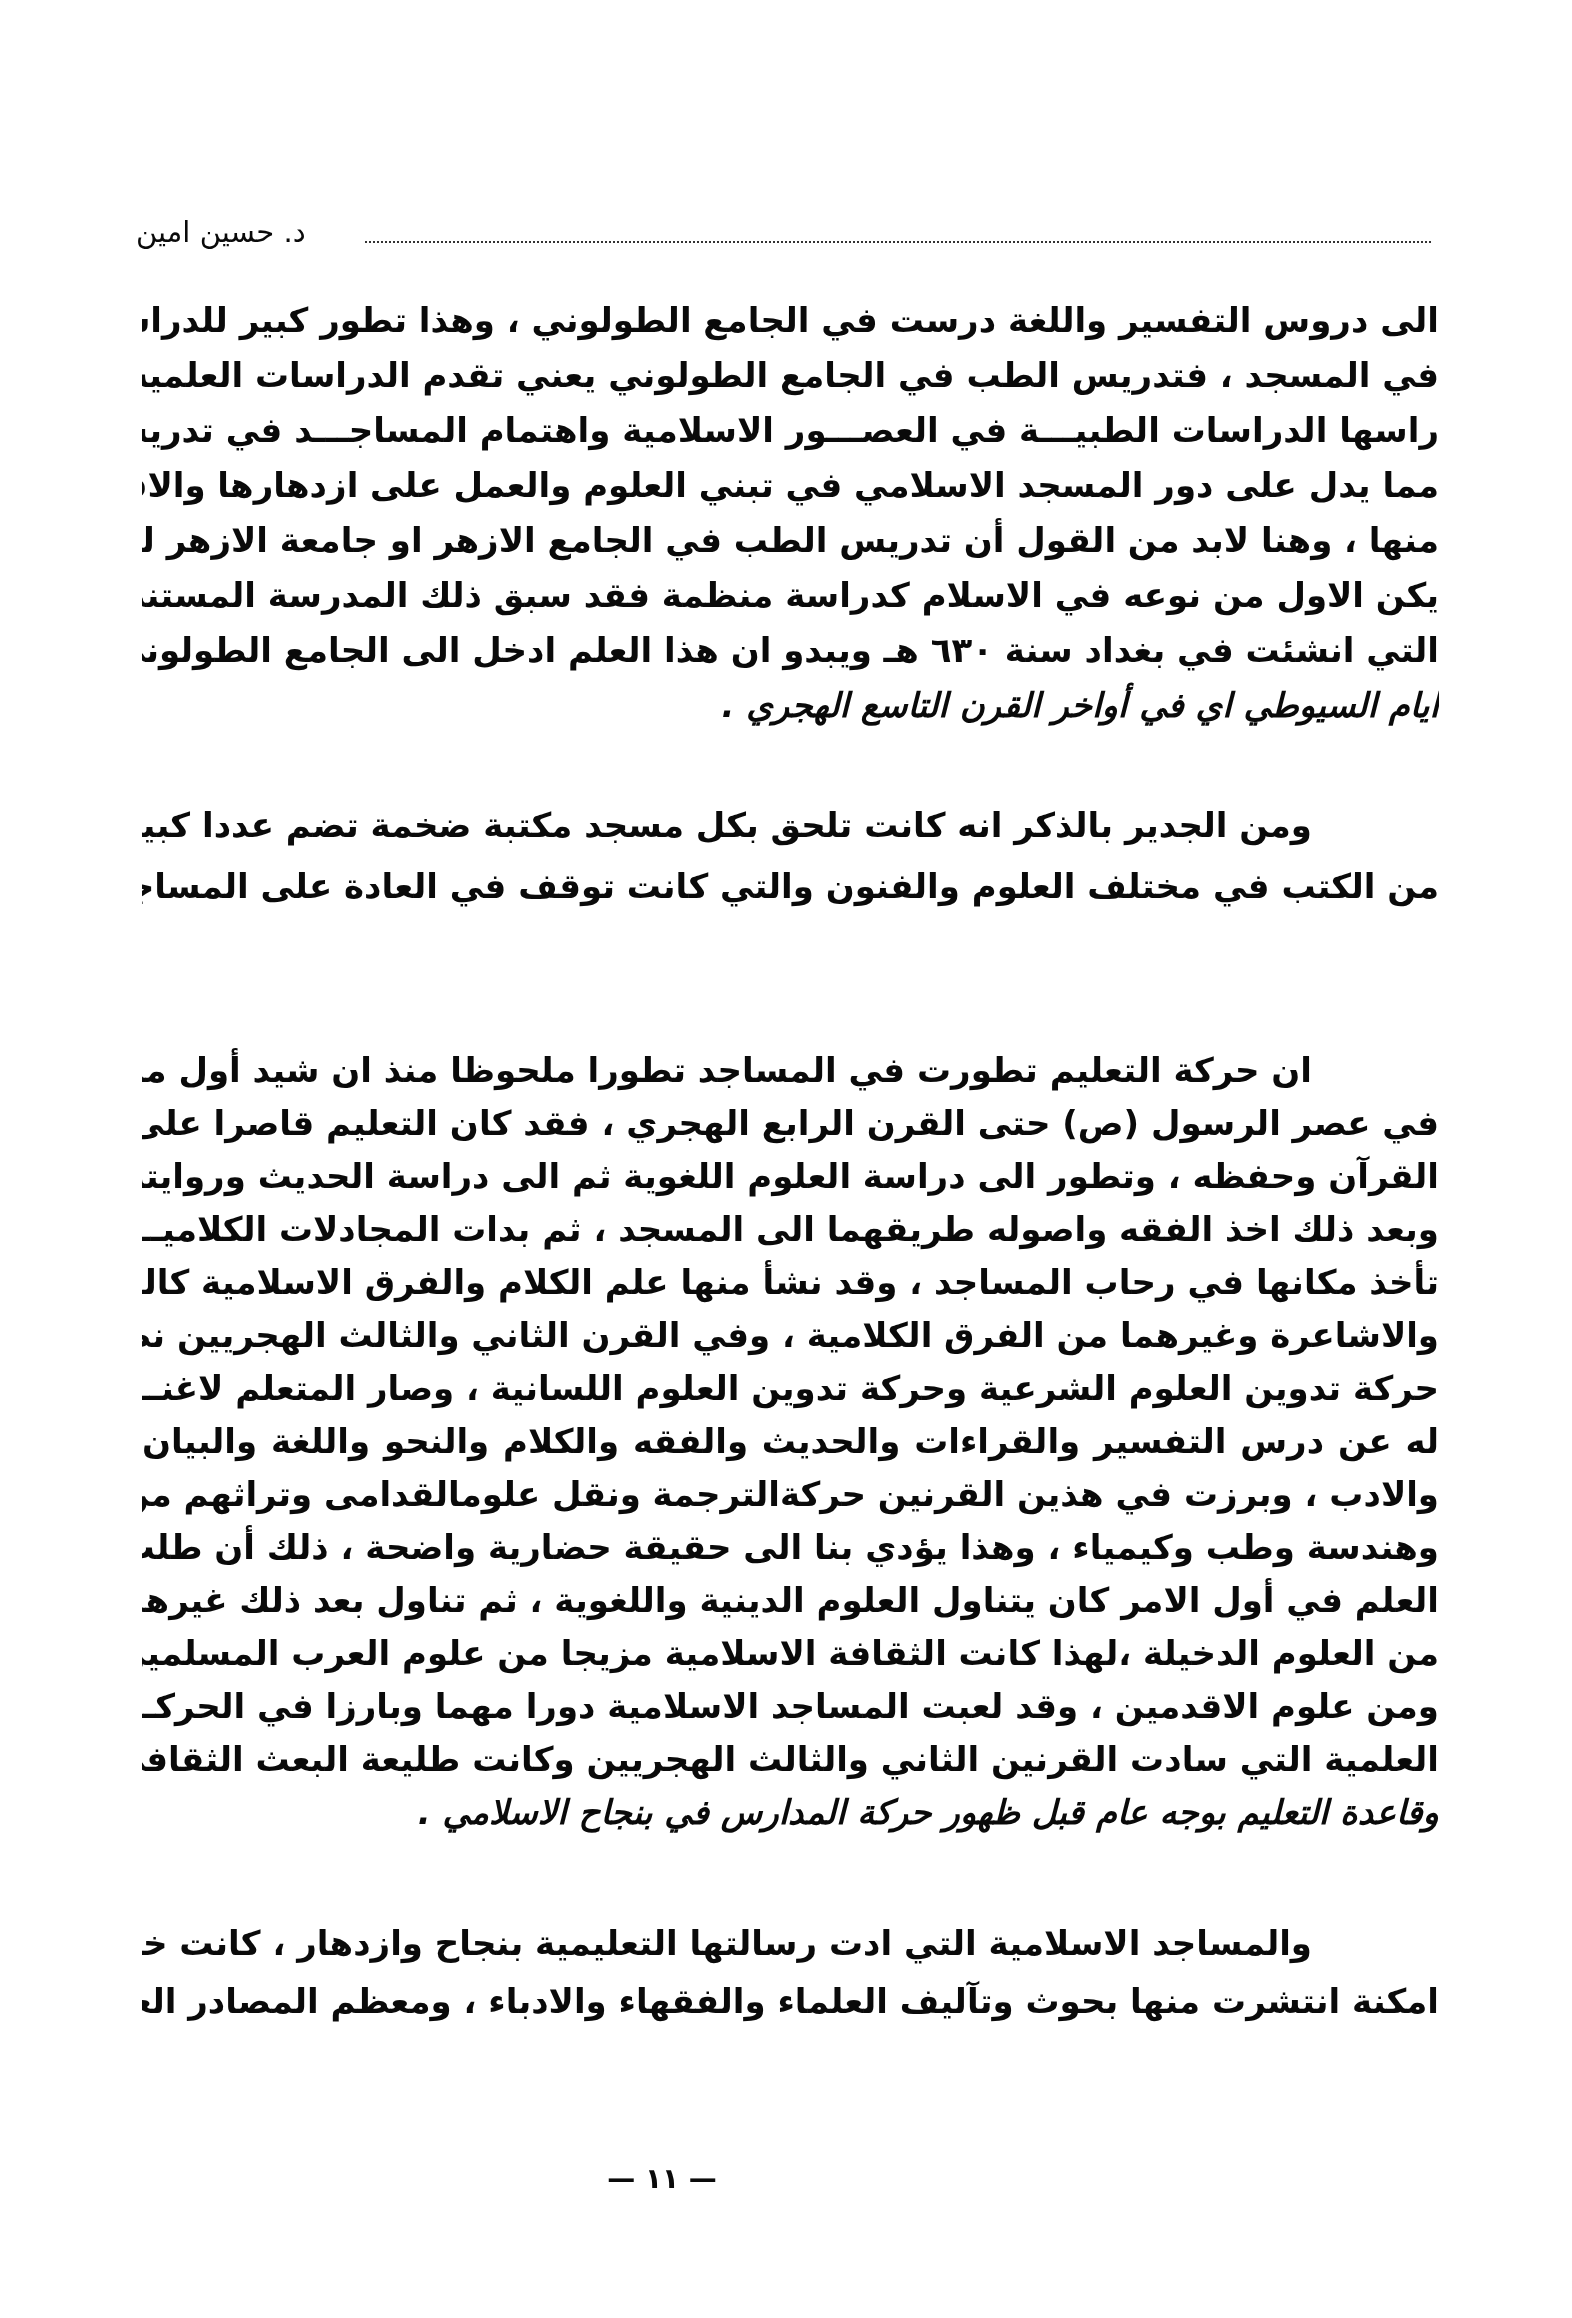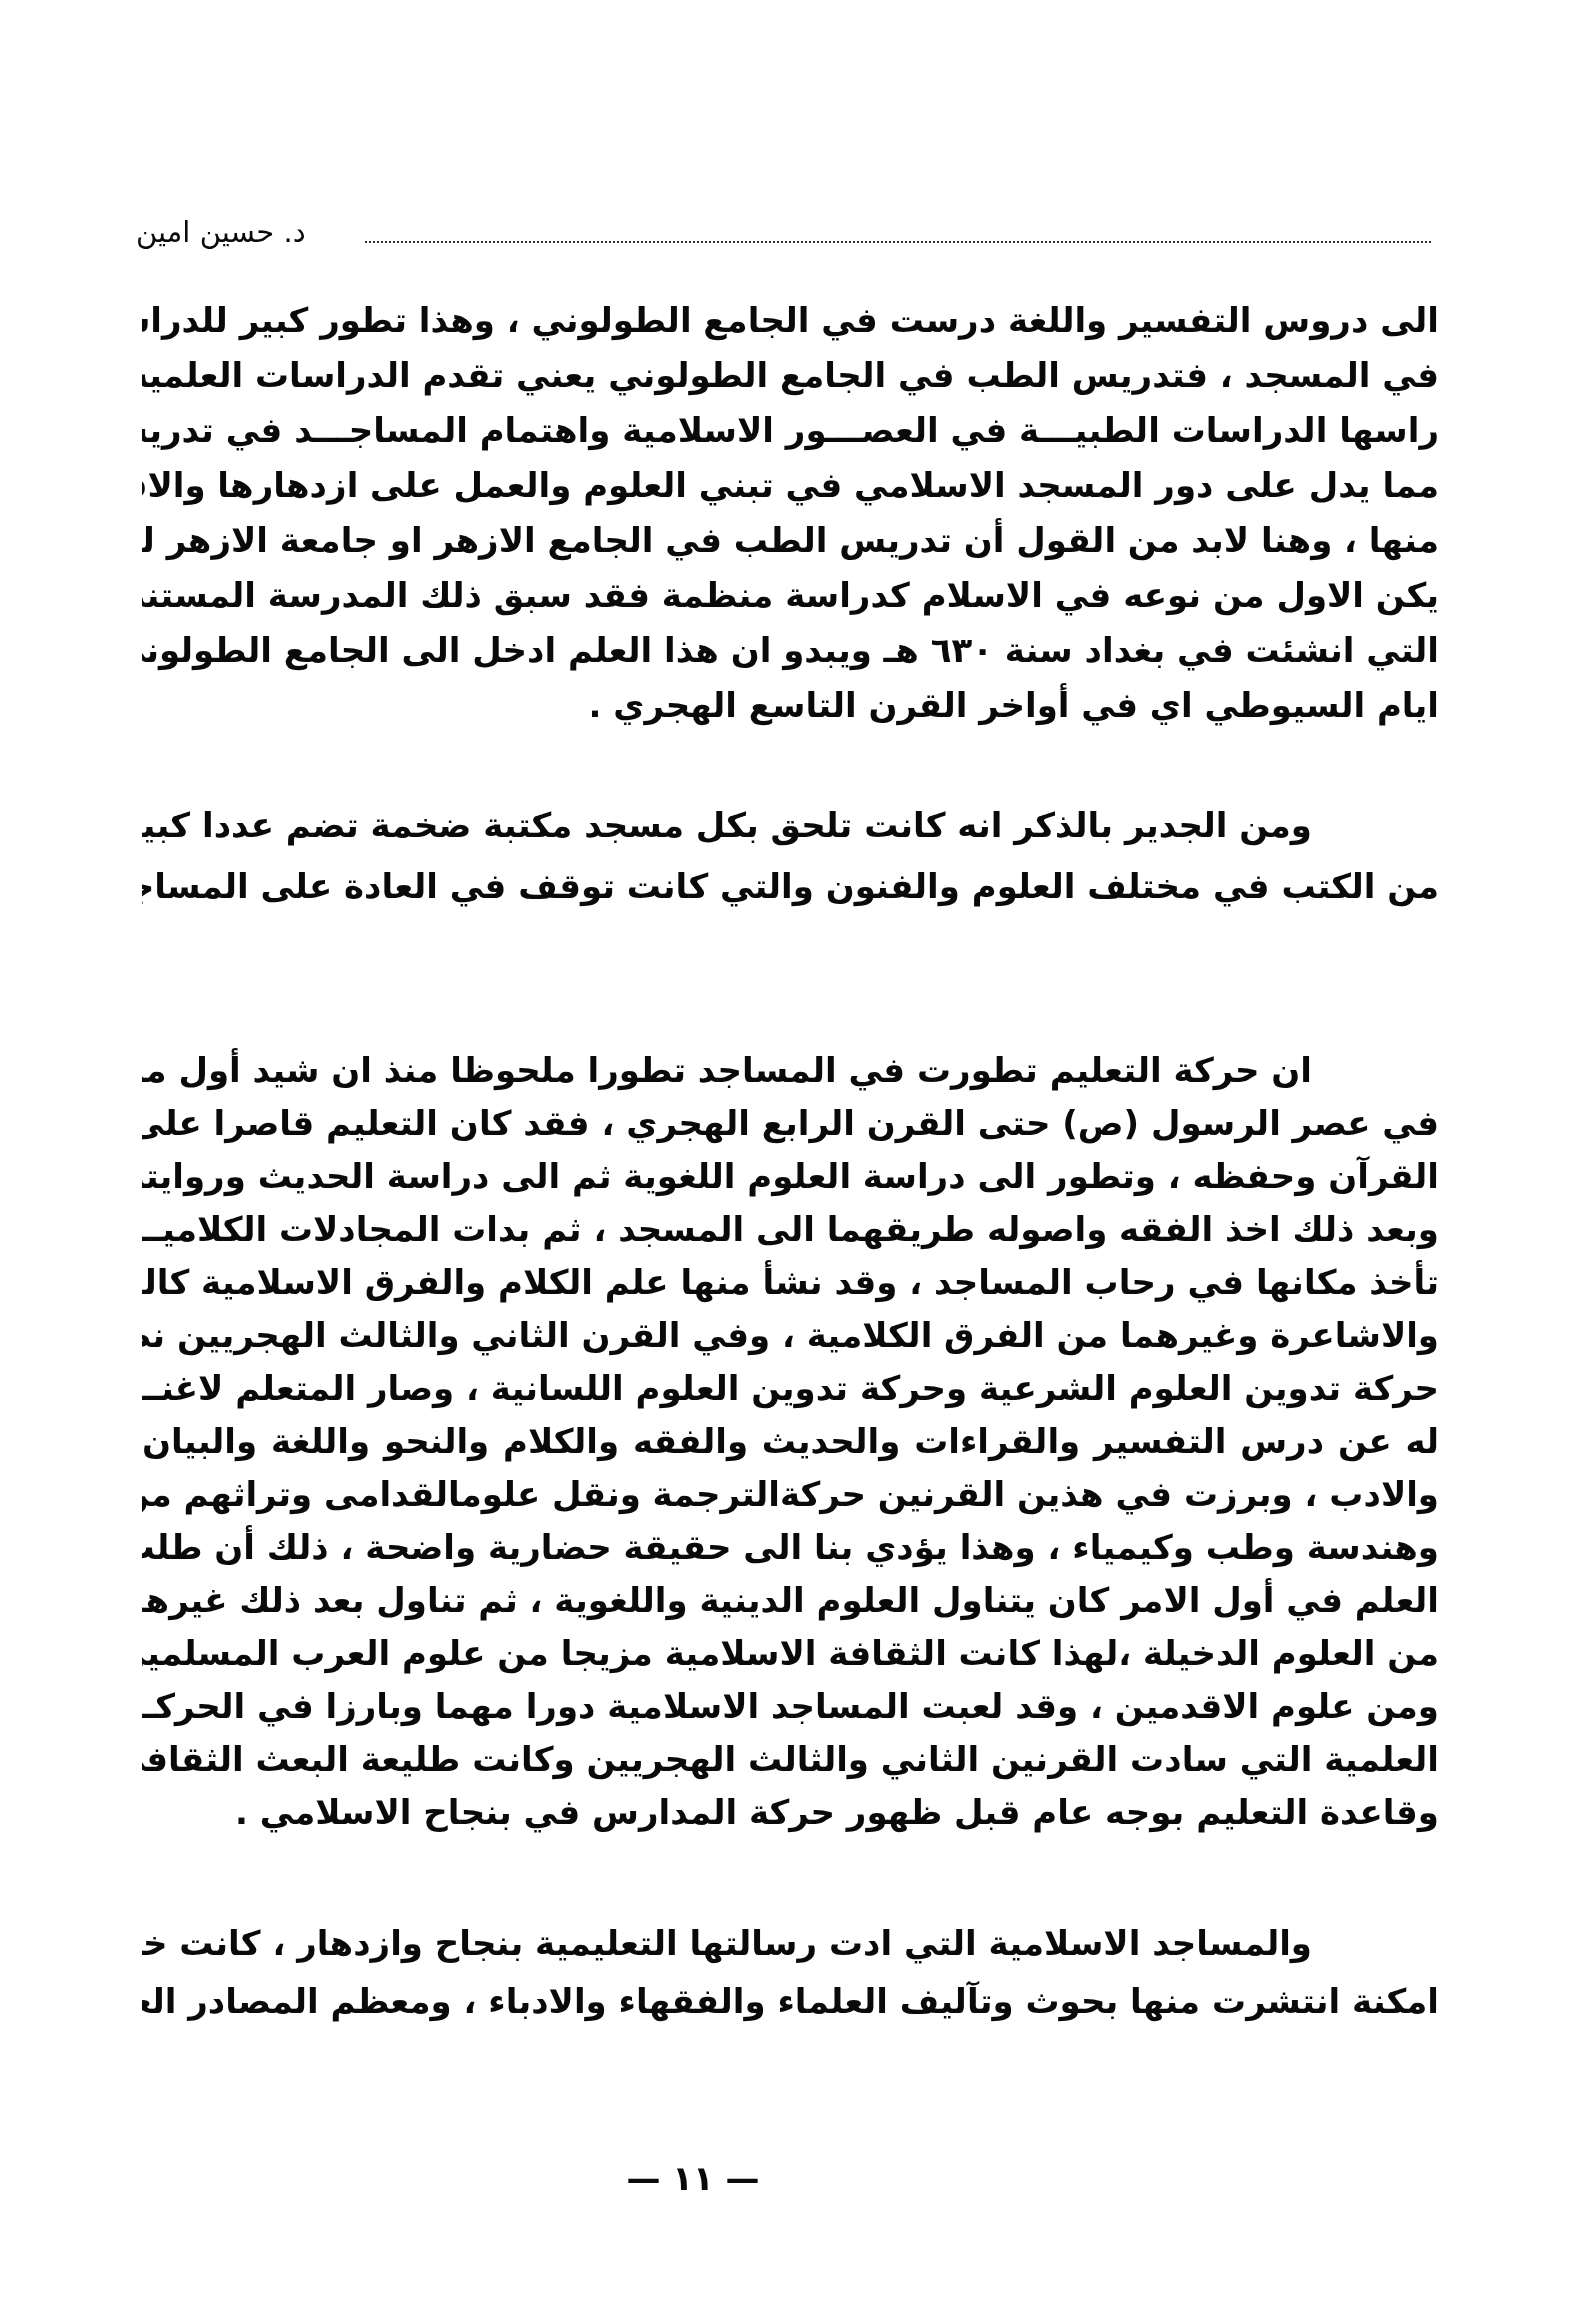--- a/index.html
+++ b/index.html
@@ -14,33 +14,33 @@
   }
   .header .rule {
     position: absolute; left: 229px; right: 10.2px; top: 34px; height: 0;
     border-top: 2.5px dotted #333;
   }
   .para { position: absolute; left: 142px; width: 1297px; direction: rtl; }
   .line {
     height: 55px; line-height: 55px; font-size: 34px; font-weight: bold; white-space: nowrap;
     text-align: justify; text-align-last: justify; overflow: hidden;
   }
-  .line.last { text-align-last: right; }
+  .line.last { text-align-last: right; font-style: italic; }
   .line.indent { padding-right: 127px; }
   #p1 { top: 293px; }
   #p1 .line { height: 55px; line-height: 55px; }
   #p2 { top: 795px; }
   #p2 .line { height: 61px; line-height: 61px; }
   #p3 { top: 1044px; }
   #p3 .line { height: 53px; line-height: 53px; }
   #p4 { top: 1914px; }
   #p4 .line { height: 58px; line-height: 58px; }
   .pagenum {
     position: absolute; top: 2153px; left: 0; width: 1324px; text-align: center;
-    font-size: 34px; font-weight: bold; line-height: 51px; direction: rtl; margin-left: 31px;
+    font-size: 28px; font-weight: bold; line-height: 51px; direction: rtl;
   }
 </style>
 </head>
 <body>
 
 <div class="page">
 
   <div class="header">
     <span class="author">د. حسين امين</span>
     <div class="rule"></div>

